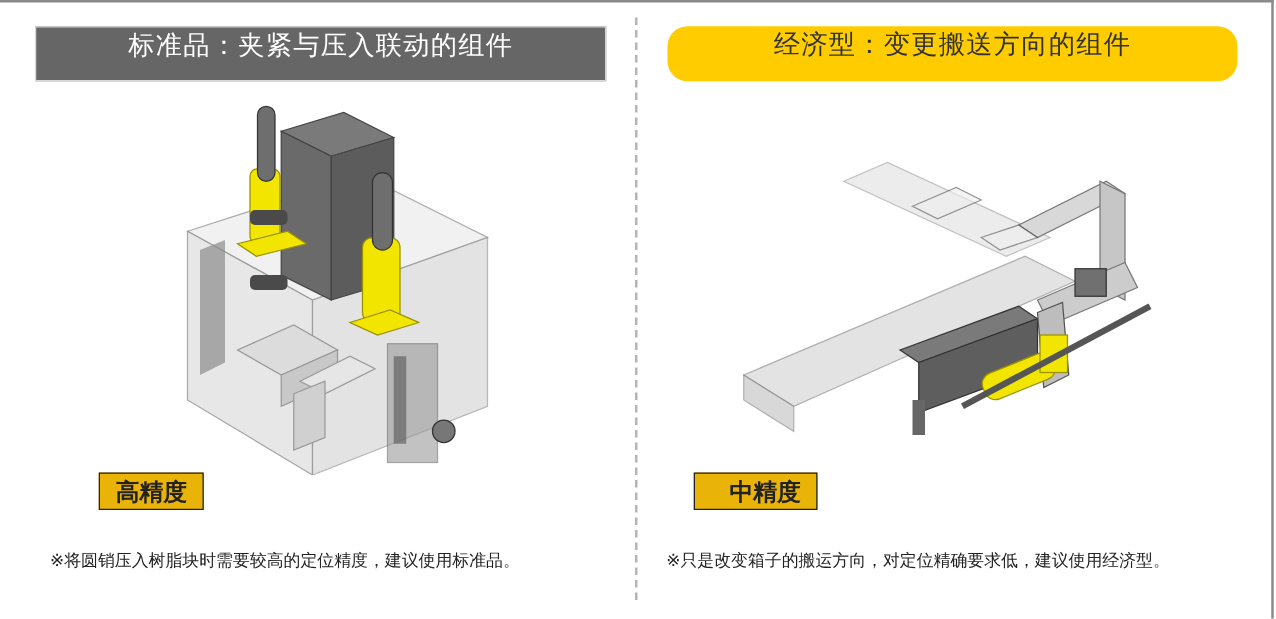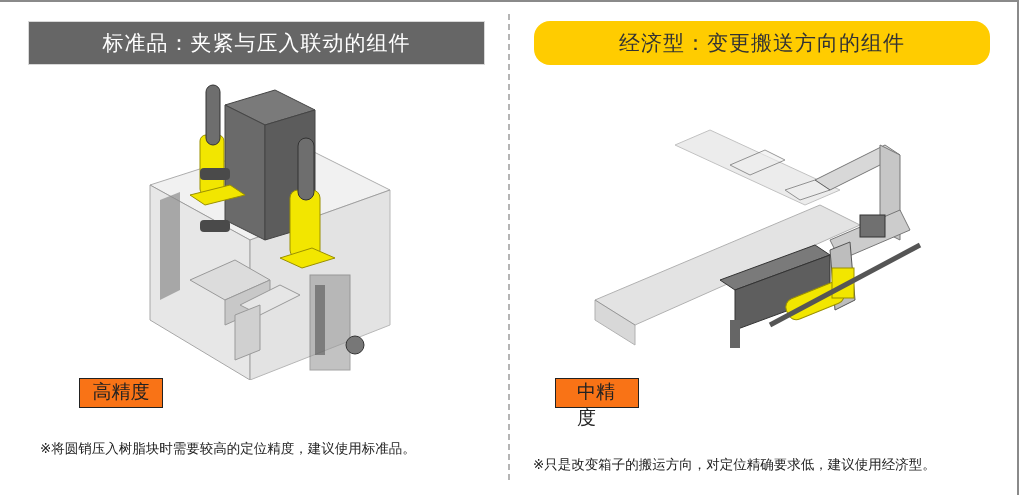--- a/index.html
+++ b/index.html
@@ -12,45 +12,45 @@
     position: absolute; left: 0; top: 0; width: 1019px; height: 495px;
     border-top: 2px solid #8a8a8a; border-right: 2px solid #8a8a8a;
     box-sizing: border-box;
   }
   .divider {
     position: absolute; left: 508px; top: 14px; width: 0; height: 466px;
     border-left: 2px dashed #b5b5b5;
   }
   .banner {
     position: absolute; top: 21px; height: 44px; box-sizing: border-box;
-    display: flex; align-items: center; justify-content: center;
+    display: flex; justify-content: center;
     font-size: 21px; letter-spacing: 1px;
   }
   .banner.left { left: 28px; width: 457px; background: #666666; color: #ffffff; border: 1px solid #d8d8d8; }
   .banner.right { left: 534px; width: 456px; background: #ffcc00; color: #333333; border-radius: 16px; }
 
   .illus { position: absolute; }
   .illus.left { left: 140px; top: 80px; width: 260px; height: 300px; }
   .illus.right { left: 580px; top: 120px; width: 360px; height: 240px; }
 
   .badge {
     position: absolute; height: 30px; box-sizing: border-box;
-    border: 1.5px solid #222; background: #f97316;
-    display: flex; align-items: flex-start; justify-content: center;
-    font-size: 19px; font-weight: normal; color: #222; padding: 0 6px;
+    border: 1.5px solid #222; background: #eab308;
+    display: flex; align-items: flex-end; justify-content: center;
+    font-size: 19px; font-weight: bold; color: #222; padding: 0 6px;
   }
   .badge.left { left: 79px; top: 378px; width: 84px; }
-  .badge.right { left: 555px; top: 378px; width: 84px; padding-left: 21px; }
+  .badge.right { left: 555px; top: 378px; width: 99px; padding-left: 21px; }
 
   .note {
     position: absolute; top: 440px; font-size: 13.5px; font-weight: normal; color: #222;
     white-space: nowrap;
   }
   .note.left { left: 40px; }
-  .note.right { left: 533px; margin-top: 16px; }
+  .note.right { left: 533px; }
 </style>
 </head>
 <body>
 
 <div class="frame"></div>
 <div class="divider"></div>
 
 <div class="banner left">
   <span>标准品：夹紧与压入联动的组件</span>
 </div>

